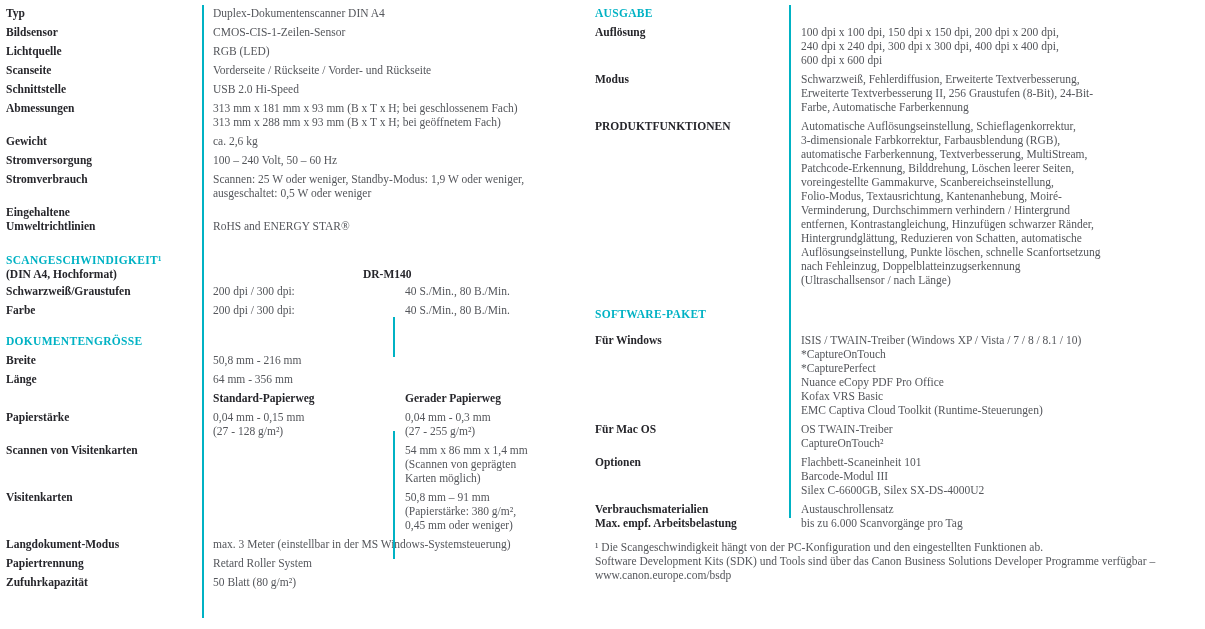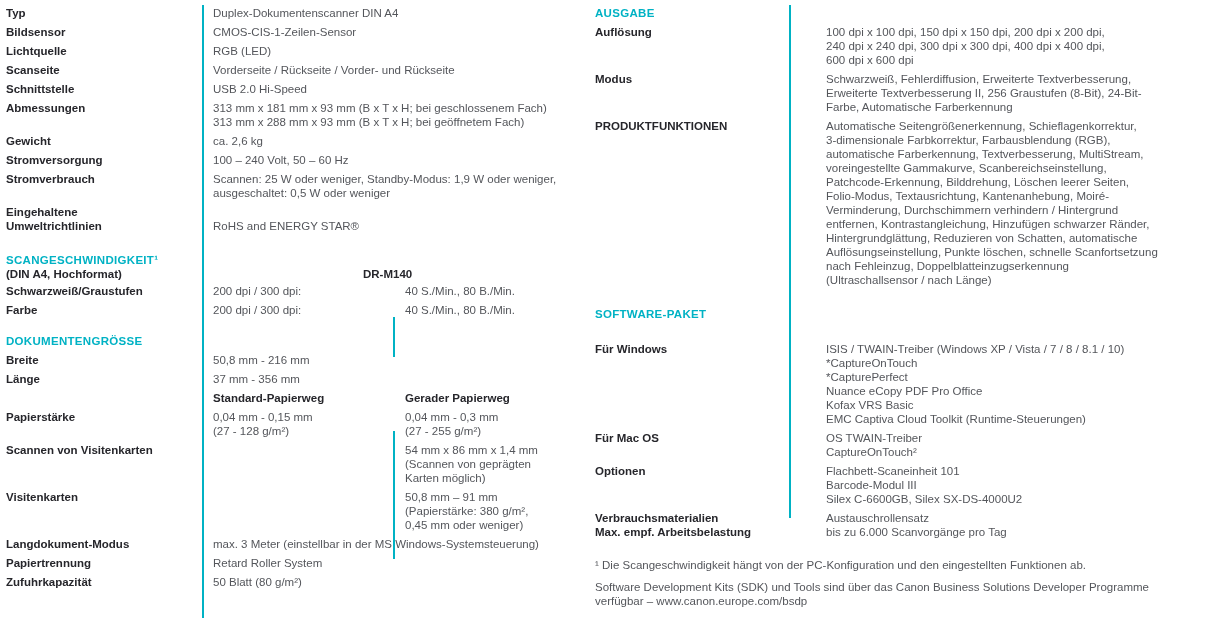--- a/index.html
+++ b/index.html
@@ -5,51 +5,51 @@
   :root{
     --accent:#00b2c4;
     --label:#26262b;
     --value:#54565b;
   }
   html,body{margin:0;padding:0;background:#fff;}
   .page{
     position:relative;
     width:1205px;height:629px;
     background:#ffffff;
-    font-family:Liberation Sans, sans-serif;
+    font-family:Liberation Serif, serif;
     font-size:11.5px;
     line-height:14px;
     color:var(--value);
     overflow:hidden;
   }
   .col{position:absolute;top:6px;}
   .col-left{left:6px;width:598px;}
   .col-right{left:595px;width:586px;}
   .vrule{position:absolute;width:2px;background:var(--accent);}
   #rule-left{left:196px;top:-1px;height:613px;}
   #rule-right{left:194px;top:-1px;height:513px;}
   #rule-speed{left:387px;top:311px;height:40px;}
   #rule-path{left:387px;top:425px;height:128px;}
 
   .row{display:grid;grid-template-columns:196px 1fr;margin-bottom:5px;}
-  .col-right .row{grid-template-columns:194px 1fr;gap:25px;}
+  .col-right .row{grid-template-columns:194px 1fr;}
   .row .label{font-weight:bold;color:var(--label);padding-right:10px;}
   .row .value{padding-left:11px;}
   .col-right .row .value{padding-left:12px;}
   .sechead{color:var(--accent);font-weight:bold;letter-spacing:.3px;}
   .blackhead{font-weight:bold;color:var(--label);}
   .subcols{display:grid;grid-template-columns:180px 1fr;}
   .subcols .sub2{padding-left:12px;}
   .align-end{align-self:end;}
   .model{font-weight:bold;color:var(--label);margin-left:150px;margin-top:34px;}
   .mt-scan{margin-top:20px;margin-bottom:3px;}
   .mt-doc{margin-top:17px;margin-bottom:5px;}
-  .mt-soft{margin-top:20px;margin-bottom:21px;}
-  .footnote{margin-top:19px;}
-  .footnote2{margin-top:8px;}
+  .mt-soft{margin-top:20px;margin-bottom:12px;}
+  .footnote{margin-top:10px;}
+  .footnote2{margin-top:0;}
 </style>
 </head>
 <body>
 
 <div class="page">
 
   <div class="col col-left">
     <div class="vrule" id="rule-left"></div>
     <div class="vrule" id="rule-speed"></div>
     <div class="vrule" id="rule-path"></div>
@@ -128,21 +128,21 @@
       </div>
     </div>
 
     <div class="sechead mt-doc">DOKUMENTENGRÖSSE</div>
     <div class="row">
       <div class="label">Breite</div>
       <div class="value">50,8 mm - 216 mm</div>
     </div>
     <div class="row">
       <div class="label">Länge</div>
-      <div class="value">37 mm - 356 mm</div>
+      <div class="value">64 mm - 356 mm</div>
     </div>
     <div class="row">
       <div class="label"></div>
       <div class="value subcols">
         <div class="sub1 blackhead">Standard-Papierweg</div>
         <div class="sub2 blackhead">Gerader Papierweg</div>
       </div>
     </div>
     <div class="row">
       <div class="label">Papierstärke</div>
@@ -209,25 +209,25 @@
       <div class="label">Modus</div>
       <div class="value">
           <div>Schwarzweiß, Fehlerdiffusion, Erweiterte Textverbesserung,</div>
           <div>Erweiterte Textverbesserung II, 256 Graustufen (8-Bit), 24-Bit-</div>
           <div>Farbe, Automatische Farberkennung</div>
         </div>
     </div>
     <div class="row">
       <div class="label">PRODUKTFUNKTIONEN</div>
       <div class="value">
-          <div>Automatische Seitengrößenerkennung, Schieflagenkorrektur,</div>
+          <div>Automatische Auflösungseinstellung, Schieflagenkorrektur,</div>
           <div>3-dimensionale Farbkorrektur, Farbausblendung (RGB),</div>
           <div>automatische Farberkennung, Textverbesserung, MultiStream,</div>
+          <div>Patchcode-Erkennung, Bilddrehung, Löschen leerer Seiten,</div>
           <div>voreingestellte Gammakurve, Scanbereichseinstellung,</div>
-          <div>Patchcode-Erkennung, Bilddrehung, Löschen leerer Seiten,</div>
           <div>Folio-Modus, Textausrichtung, Kantenanhebung, Moiré-</div>
           <div>Verminderung, Durchschimmern verhindern / Hintergrund</div>
           <div>entfernen, Kontrastangleichung, Hinzufügen schwarzer Ränder,</div>
           <div>Hintergrundglättung, Reduzieren von Schatten, automatische</div>
           <div>Auflösungseinstellung, Punkte löschen, schnelle Scanfortsetzung</div>
           <div>nach Fehleinzug, Doppelblatteinzugserkennung</div>
           <div>(Ultraschallsensor / nach Länge)</div>
         </div>
     </div>
 

